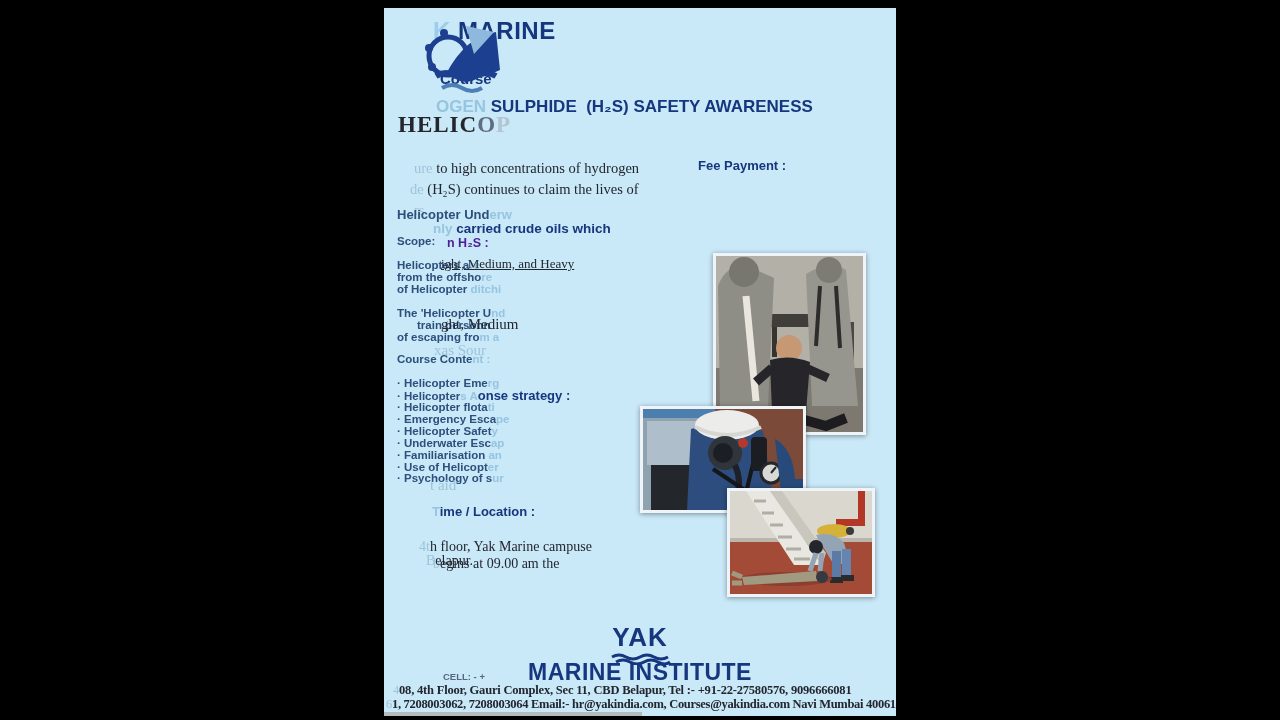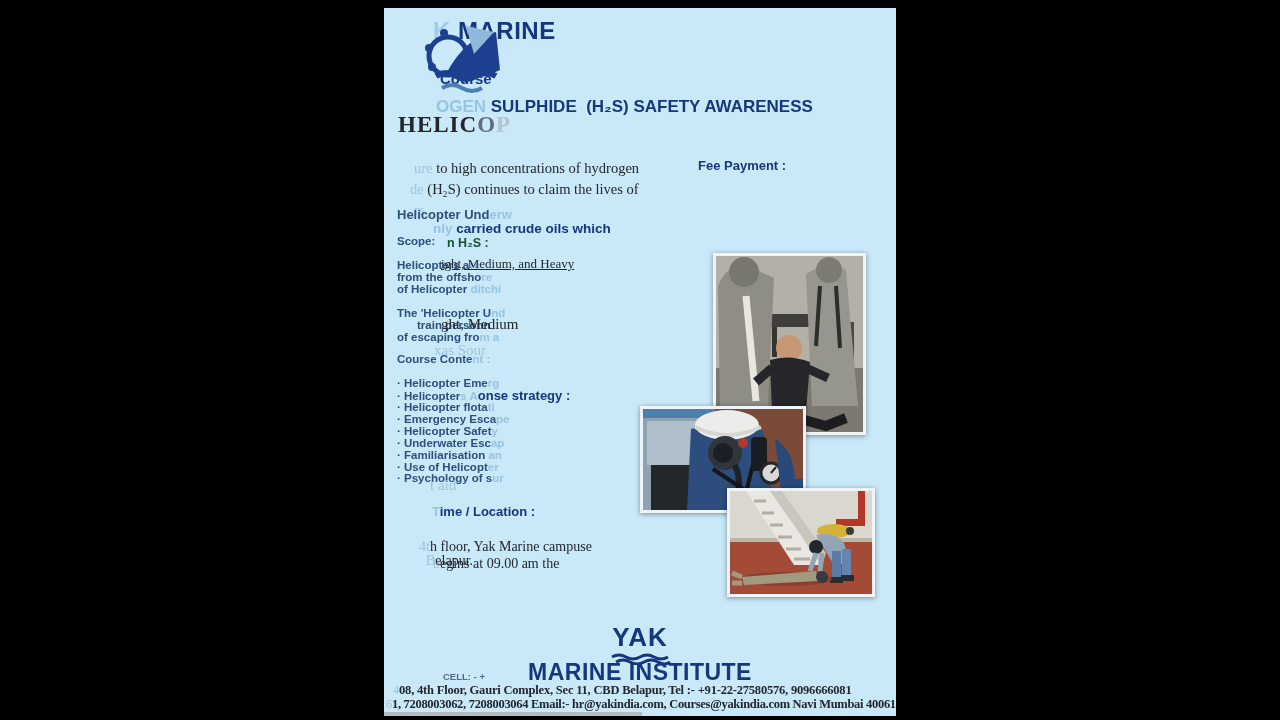--- a/index.html
+++ b/index.html
@@ -5,21 +5,21 @@
   html,body{margin:0;padding:0;background:#000;}
   .frame{position:relative;width:1280px;height:720px;background:#000;overflow:hidden;
          font-family:"Liberation Sans","DejaVu Sans",sans-serif;}
   .page{position:absolute;left:384px;top:8px;width:512px;height:708px;
         background:#c9e8f8;overflow:hidden;}
   .abs{position:absolute;white-space:pre;line-height:1.05;}
   .sb{font-weight:bold;}
   .dark{color:#16367e;}
   .head{color:#2d4f7c;}
   .tail{color:#96c5e0;}
-  .mid{color:#14532d;}
+  .mid{color:#4c1d95;}
   .serif{font-family:"Liberation Serif","DejaVu Serif",serif;color:#22262e;}
   .serif-faint{font-family:"Liberation Serif","DejaVu Serif",serif;color:#9fc4da;}
   .center{left:0;width:100%;text-align:center;}
   .photo{position:absolute;border:3px solid #eef4f8;box-shadow:0 1px 5px rgba(0,0,0,.4);}
   .photo svg{display:block;}
   .helico-a{color:#24262b;} .helico-b{color:#5f6c80;} .helico-c{color:#b3c4d2;}
   .brand-k{color:#9ecdec;} 
   .bstrip{position:absolute;background:#b5babc;}
 </style>
 </head>

